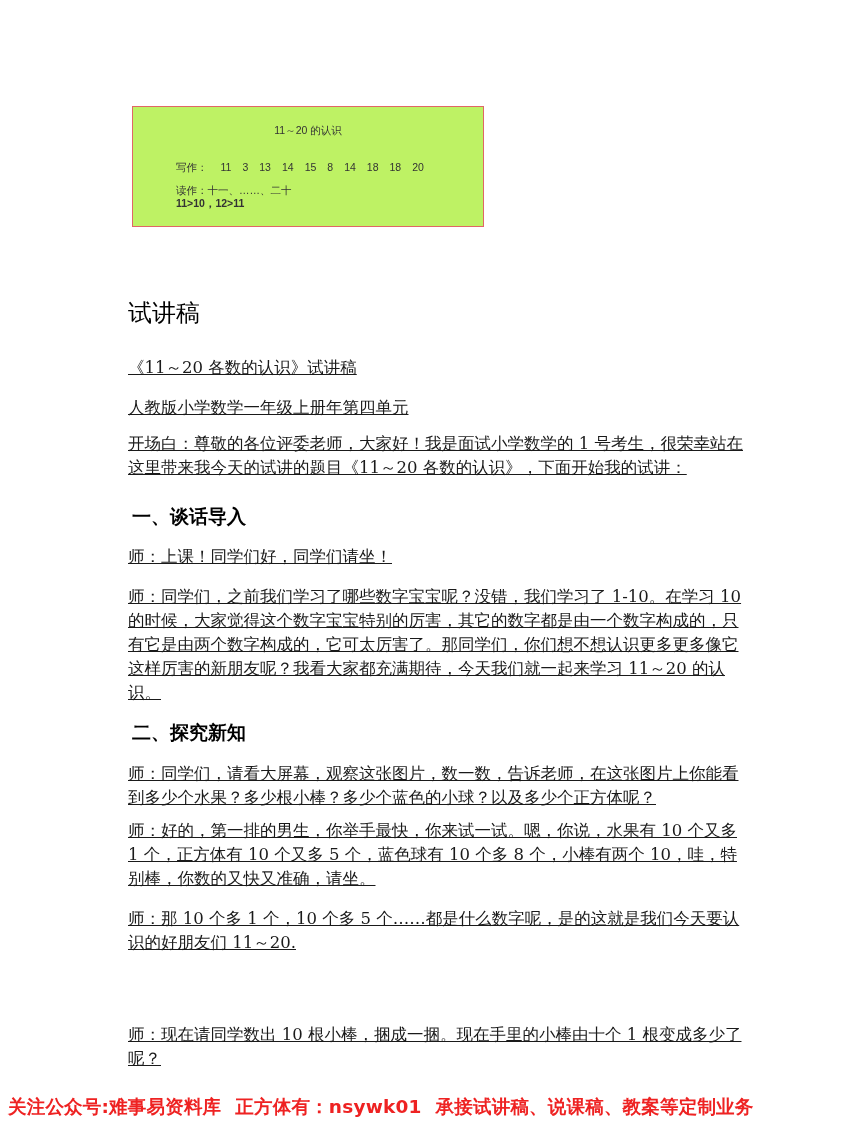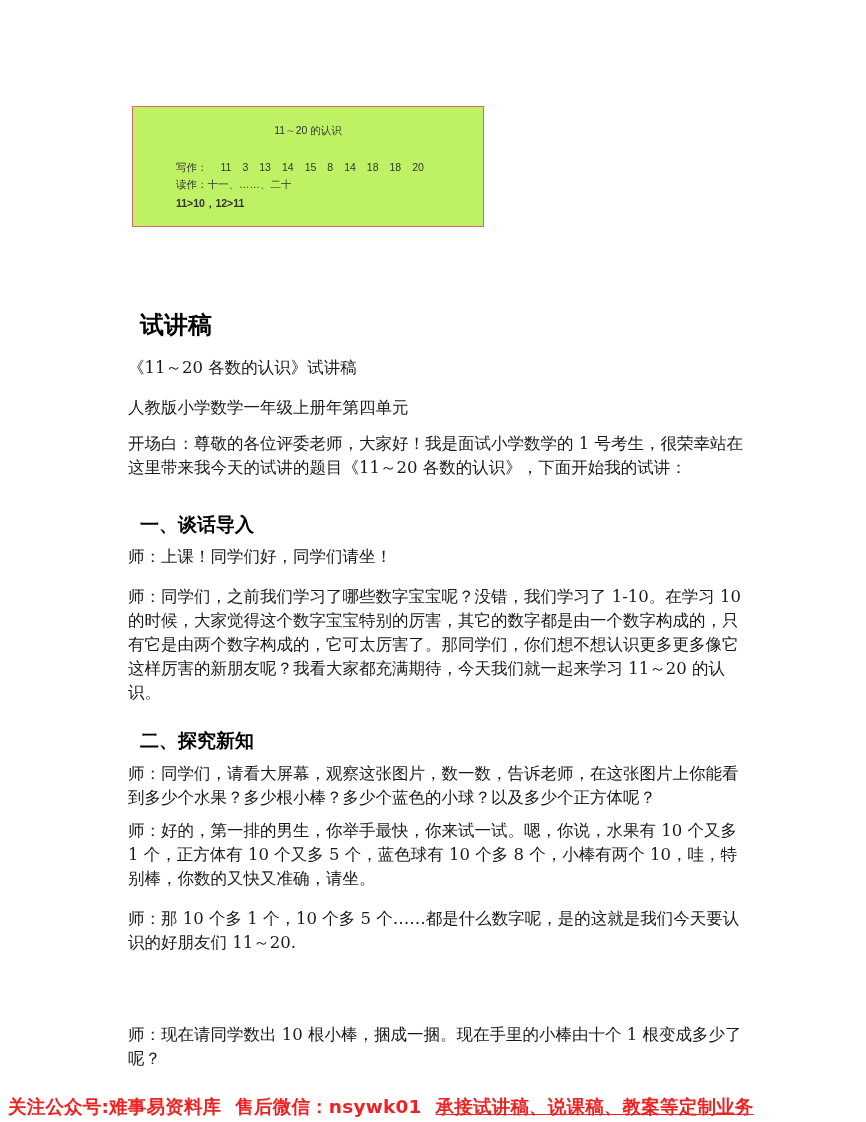--- a/index.html
+++ b/index.html
@@ -35,70 +35,71 @@
       text-align: center;
       font-size: 10.5px;
     }
     .board-line {
       position: absolute;
       left: 43px;
       font-size: 10.5px;
       white-space: nowrap;
     }
     .board-line.l1 { top: 54px; }
-    .board-line.l2 { top: 71px; }
+    .board-line.l2 { top: 77px; }
     .board-line.l3 { top: 90px; font-weight: bold; }
     .nums span {
       display: inline-block;
       margin-right: 11px;
     }
     .nums span:last-child { margin-right: 4px; }
 
     .doc-title {
       position: absolute;
       left: 128px;
       top: 297px;
       font-family: "DejaVu Sans", "Liberation Sans", sans-serif;
-      font-weight: bold;
+      font-weight: normal;
       font-size: 24px;
-      margin: 12px;
+      margin: 0;
       color: #000;
     }
     .para {
       position: absolute;
       left: 128px;
       width: 620px;
       font-size: 16.5px;
       line-height: 24px;
       margin: 0;
       color: #1a1a1a;
+      text-decoration: underline;
     }
     .section-heading {
       position: absolute;
       left: 128px;
       font-family: "DejaVu Sans", "Liberation Sans", sans-serif;
       font-weight: bold;
       font-size: 19px;
-      margin: 12px;
+      margin: 4px;
       color: #000;
     }
     .footer-banner {
       position: absolute;
       left: 8px;
       top: 1094px;
       width: 858px;
       font-family: "DejaVu Sans", "Liberation Sans", sans-serif;
       font-weight: bold;
       font-size: 18.5px;
       color: #ee2222;
       white-space: nowrap;
       letter-spacing: 0.2px;
     }
     .footer-banner span { margin-right: 14px; }
-    .footer-banner span:last-child { margin-right: 8px; text-decoration: underline; }
+    .footer-banner span:last-child { margin-right: 8px; }
   </style>
 </head>
 <body>
 
 <div class="board">
   <div class="board-title">11～20 的认识</div>
   <div class="board-line l1 nums">
     <span style="margin-right:13px">写作：</span><span>11</span><span>3</span><span>13</span><span>14</span><span>15</span><span>8</span><span>14</span><span>18</span><span>18</span><span>20</span>
   </div>
   <div class="board-line l2">读作：十一、……、二十</div>
@@ -123,14 +124,14 @@
 
 <p class="para" style="top:762px">师：同学们，请看大屏幕，观察这张图片，数一数，告诉老师，在这张图片上你能看到多少个水果？多少根小棒？多少个蓝色的小球？以及多少个正方体呢？</p>
 
 <p class="para" style="top:819px">师：好的，第一排的男生，你举手最快，你来试一试。嗯，你说，水果有 10 个又多 1 个，正方体有 10 个又多 5 个，蓝色球有 10 个多 8 个，小棒有两个 10，哇，特别棒，你数的又快又准确，请坐。</p>
 
 <p class="para" style="top:907px">师：那 10 个多 1 个，10 个多 5 个……都是什么数字呢，是的这就是我们今天要认识的好朋友们 11～20.</p>
 
 <p class="para" style="top:1023px">师：现在请同学数出 10 根小棒，捆成一捆。现在手里的小棒由十个 1 根变成多少了呢？</p>
 
 <div class="footer-banner">
-  <span>关注公众号:难事易资料库</span><span>售后微信：nsywk01</span><span>承接试讲稿、说课稿、教案等定制业务</span>
+  <span>关注公众号:难事易资料库</span><span>正方体有：nsywk01</span><span>承接试讲稿、说课稿、教案等定制业务</span>
 </div>
 
 </body></html>

